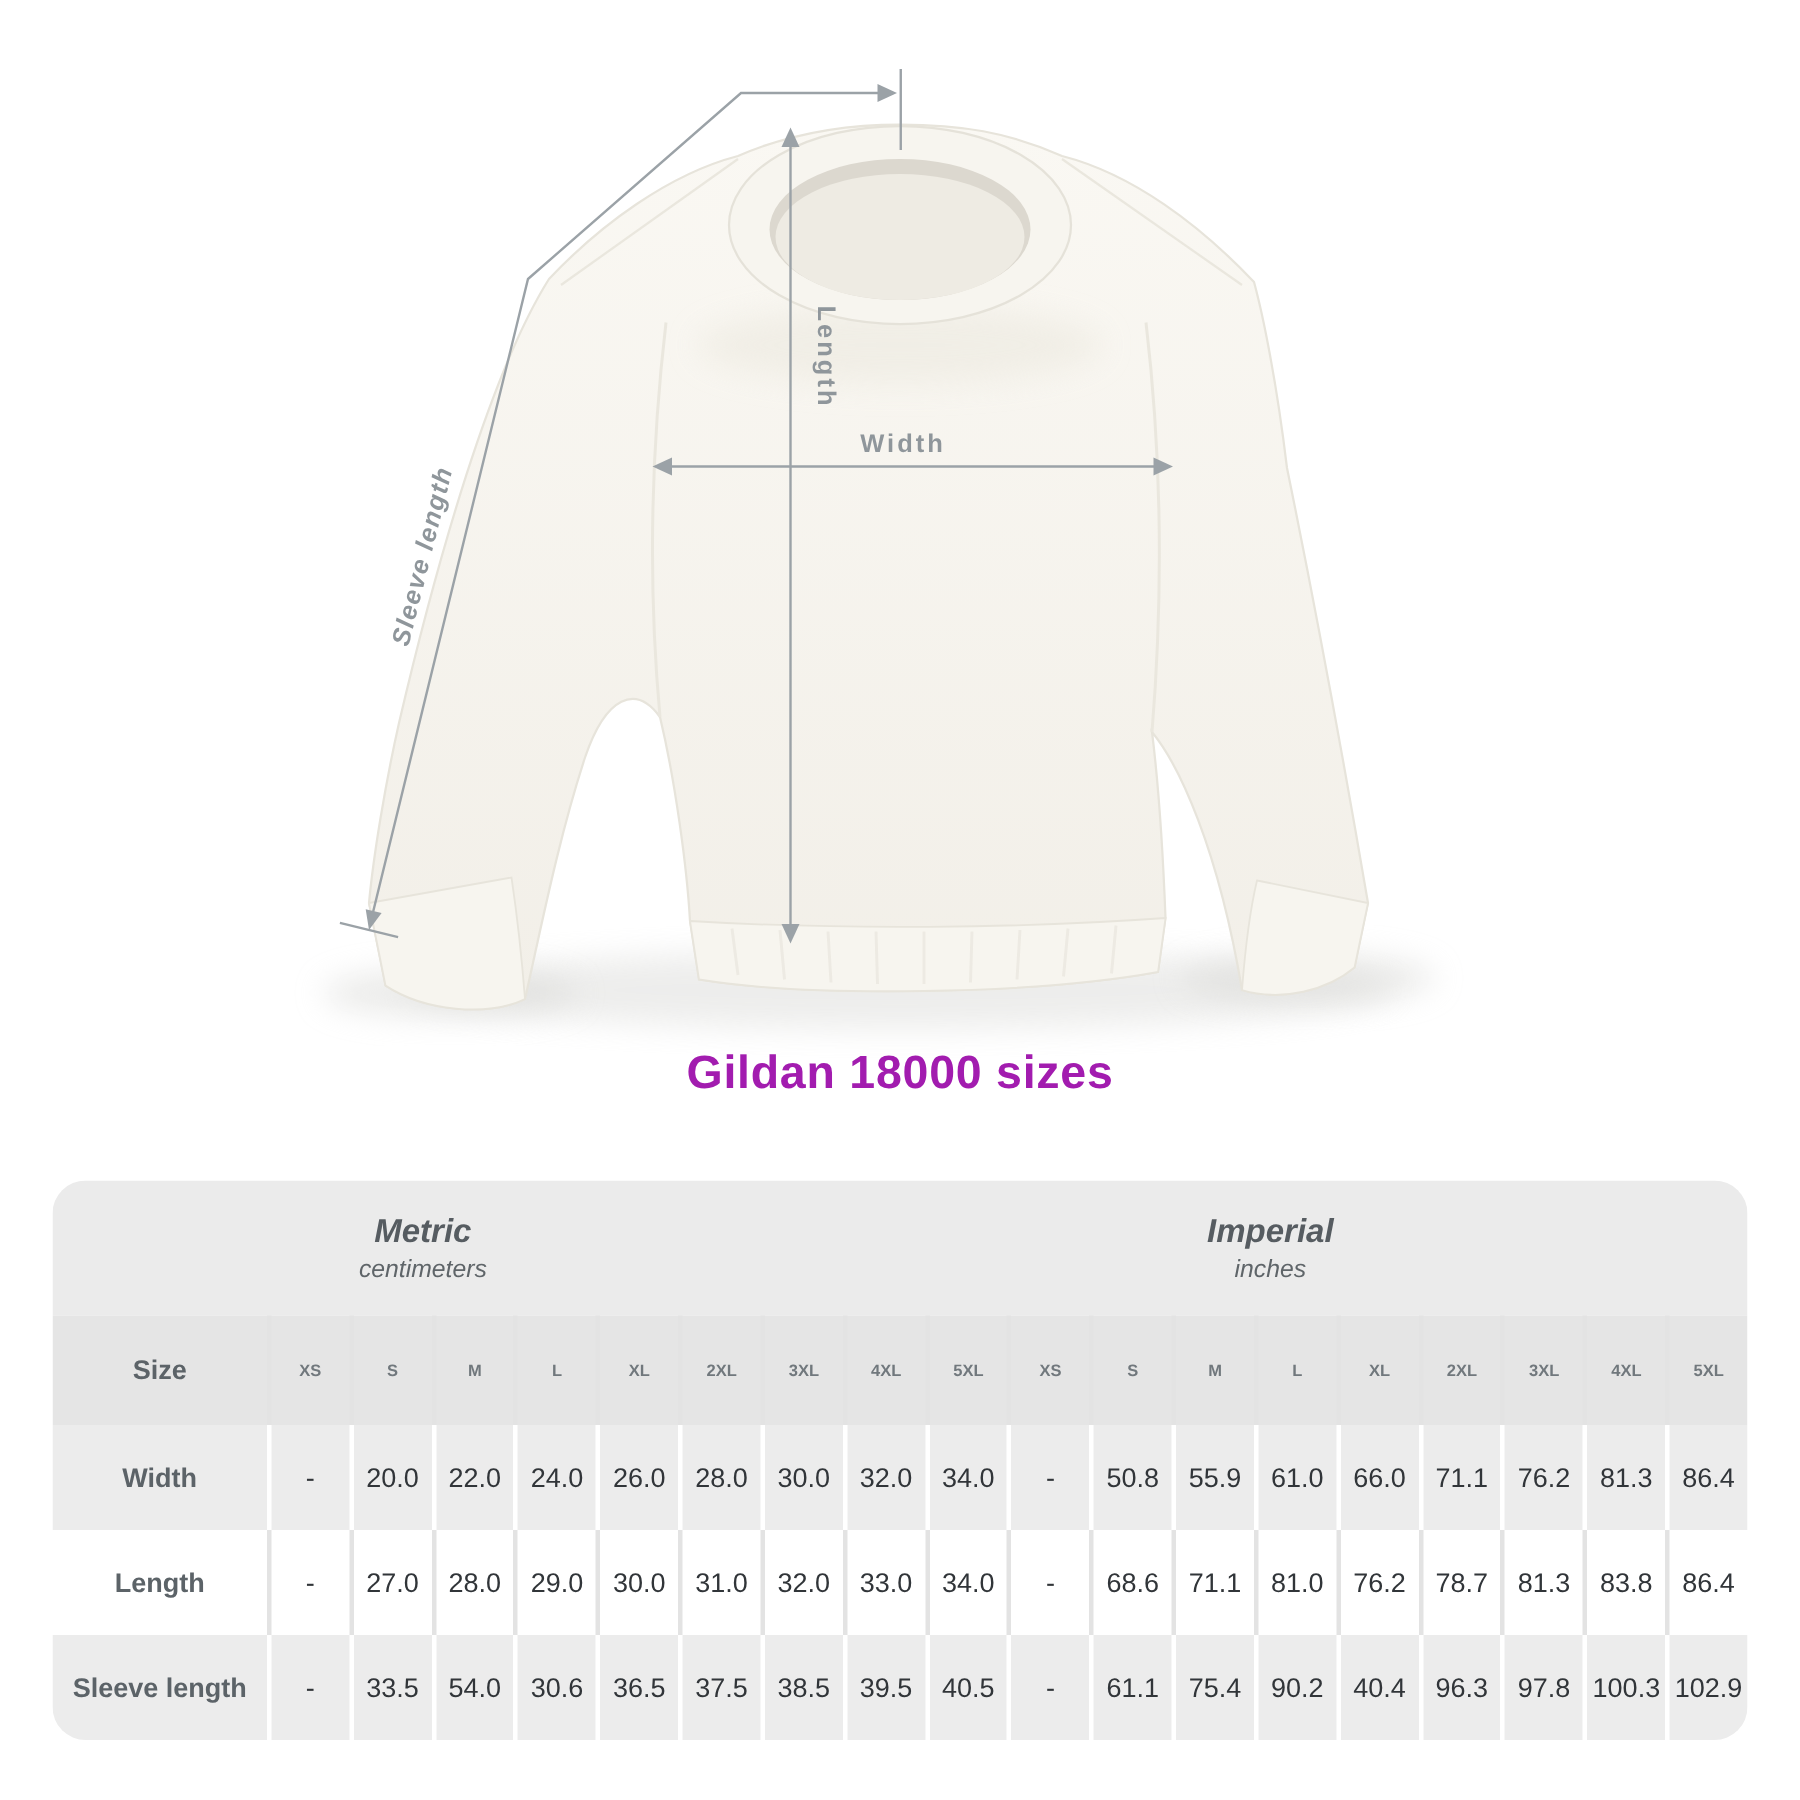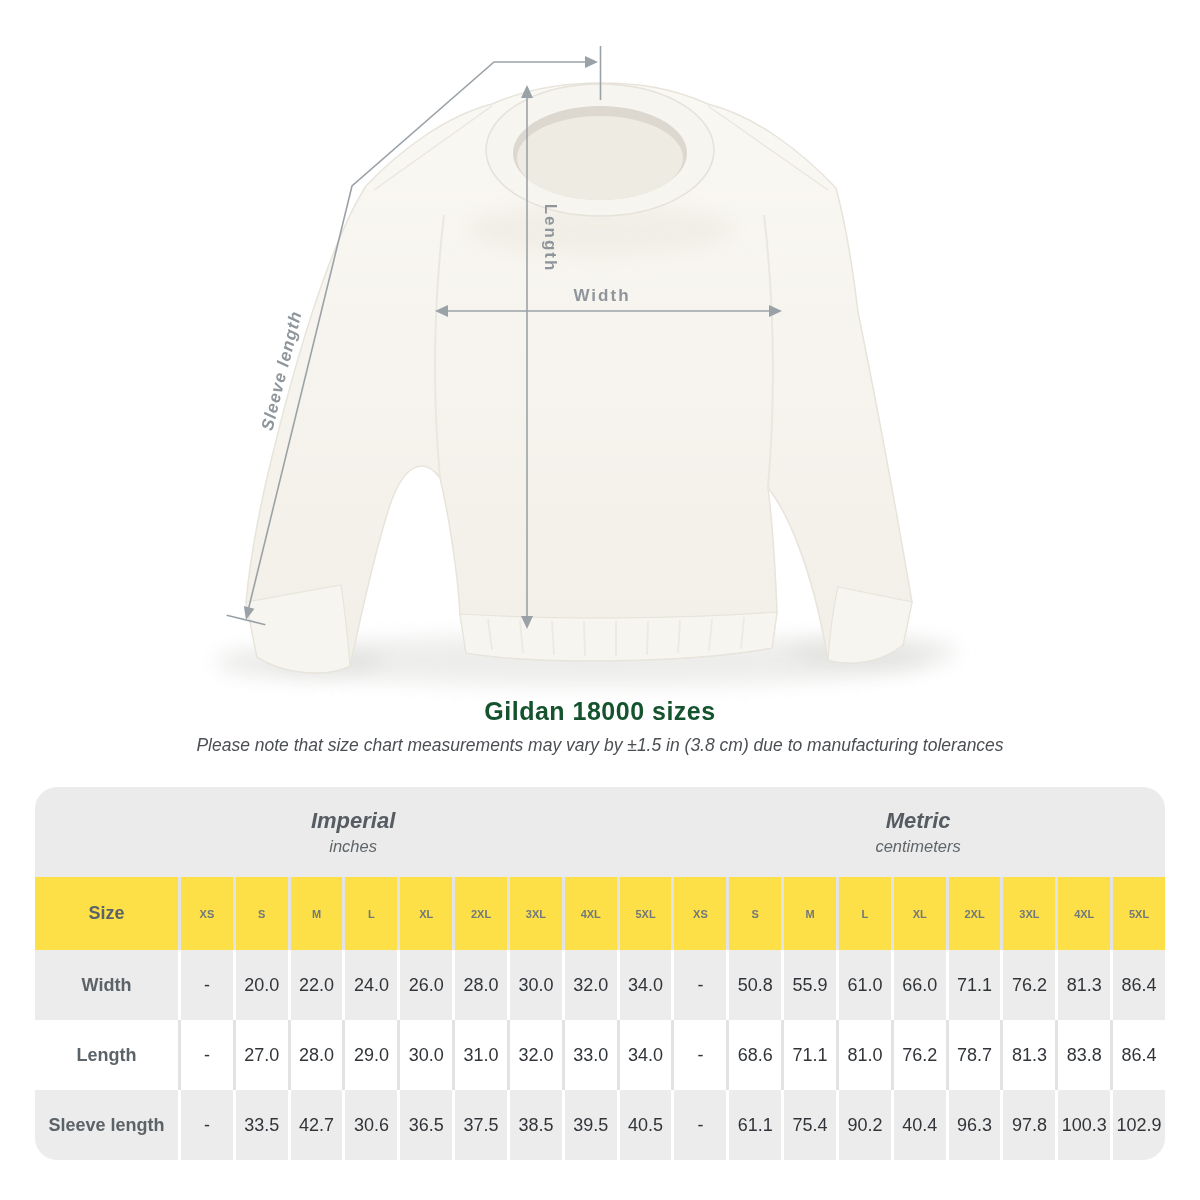--- a/index.html
+++ b/index.html
@@ -13,37 +13,37 @@
   
   .diagram{position:absolute;top:0;left:0;}
   .ann-text{
     font-family:"Liberation Sans",sans-serif;
     font-size:17px;font-weight:700;fill:#8f969b;letter-spacing:2px;
   }
   .ann-text .italic{font-style:italic;letter-spacing:1px;}
 
   
   .title-wrap{position:absolute;top:697px;left:0;width:1200px;text-align:center;}
-  .title-wrap h1{margin:0;font-size:25px;font-weight:700;color:#14532d;letter-spacing:.5px;}
+  .title-wrap h1{margin:0;font-size:31px;font-weight:700;color:#a21caf;letter-spacing:.5px;}
   .title-wrap .note{margin:9px 0 0;font-size:17.5px;font-style:italic;color:#4b4f53;}
 
   
   .size-table{
     position:absolute;left:35px;top:787px;width:1130px;
     border-radius:22px;overflow:hidden;background:#ffffff;
   }
   .unit-band{display:flex;background:#ebebeb;height:90px;}
   .unit-group{display:flex;flex-direction:column;align-items:center;justify-content:center;gap:3px;}
   .unit-group.imperial{width:56.3%;}
   .unit-group.metric{width:43.7%;}
   .unit-name{font-size:22px;font-weight:700;font-style:italic;color:#565c61;}
   .unit-sub{font-size:16.5px;font-style:italic;color:#5f6569;}
 
   .grid-row{display:grid;grid-template-columns:143px repeat(18,1fr);}
-  .size-row{height:73px;background:#fde047;--sep:#e3e3e3;}
+  .size-row{height:73px;background:#e5e5e5;--sep:#e3e3e3;}
   .data-row{height:70px;}
   .row-gray{background:#ececec;--sep:#ffffff;}
   .row-white{background:#ffffff;--sep:#e3e3e3;}
 
   .cell{
     display:flex;align-items:center;justify-content:center;
     height:100%;font-size:18px;color:#313539;white-space:nowrap;
   }
   .cell:not(:first-child){border-left:3px solid var(--sep);}
   .label-cell{font-weight:700;color:#5c6368;font-size:18px;}
@@ -143,33 +143,32 @@
     </g>
     <g class="ann-text">
       <text x="602" y="301" text-anchor="middle">Width</text>
       <text x="545" y="238" text-anchor="middle" transform="rotate(90 545 238)">Length</text>
       <text class="italic" x="287" y="372" text-anchor="middle" transform="rotate(-76 287 372)">Sleeve length</text>
     </g>
   </svg>
 
   <div class="title-wrap">
     <h1>Gildan 18000 sizes</h1>
-    <p class="note">Please note that size chart measurements may vary by ±1.5 in (3.8 cm) due to manufacturing tolerances</p>
   </div>
 
   <div class="size-table">
 
     <div class="unit-band">
+      <div class="unit-group metric">
+        <div class="unit-name">Metric</div>
+        <div class="unit-sub">centimeters</div>
+      </div>
       <div class="unit-group imperial">
         <div class="unit-name">Imperial</div>
         <div class="unit-sub">inches</div>
-      </div>
-      <div class="unit-group metric">
-        <div class="unit-name">Metric</div>
-        <div class="unit-sub">centimeters</div>
       </div>
     </div>
 
     <div class="grid-row size-row" id="size-row">
       <div class="cell label-cell">Size</div>
     <div class="cell size-cell">XS</div>
         <div class="cell size-cell">S</div>
         <div class="cell size-cell">M</div>
         <div class="cell size-cell">L</div>
         <div class="cell size-cell">XL</div>
@@ -227,21 +226,21 @@
         <div class="cell value-cell">76.2</div>
         <div class="cell value-cell">78.7</div>
         <div class="cell value-cell">81.3</div>
         <div class="cell value-cell">83.8</div>
         <div class="cell value-cell">86.4</div>
       </div>
     <div class="grid-row data-row row-gray">
       <div class="cell label-cell">Sleeve length</div>
     <div class="cell value-cell">-</div>
         <div class="cell value-cell">33.5</div>
-        <div class="cell value-cell">42.7</div>
+        <div class="cell value-cell">54.0</div>
         <div class="cell value-cell">30.6</div>
         <div class="cell value-cell">36.5</div>
         <div class="cell value-cell">37.5</div>
         <div class="cell value-cell">38.5</div>
         <div class="cell value-cell">39.5</div>
         <div class="cell value-cell">40.5</div>
         <div class="cell value-cell">-</div>
         <div class="cell value-cell">61.1</div>
         <div class="cell value-cell">75.4</div>
         <div class="cell value-cell">90.2</div>

